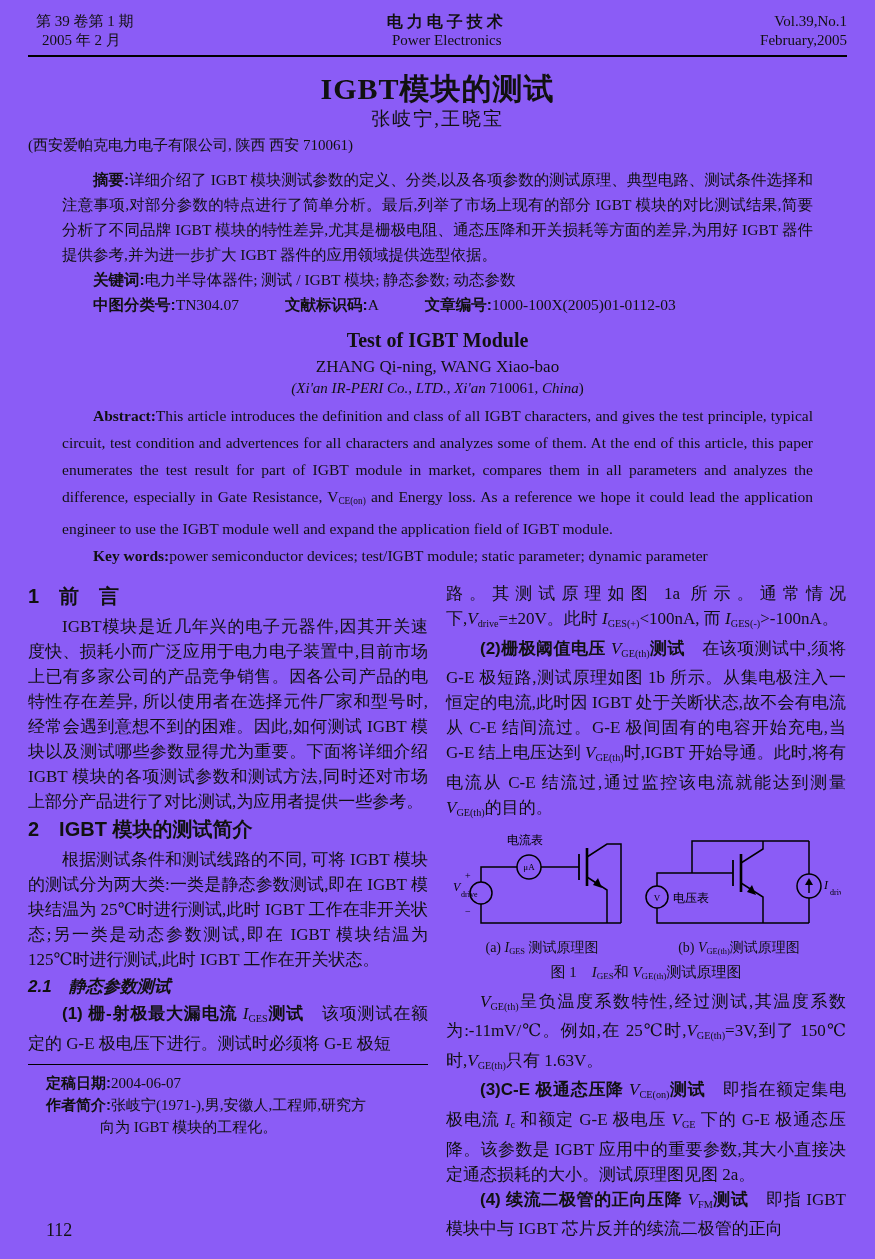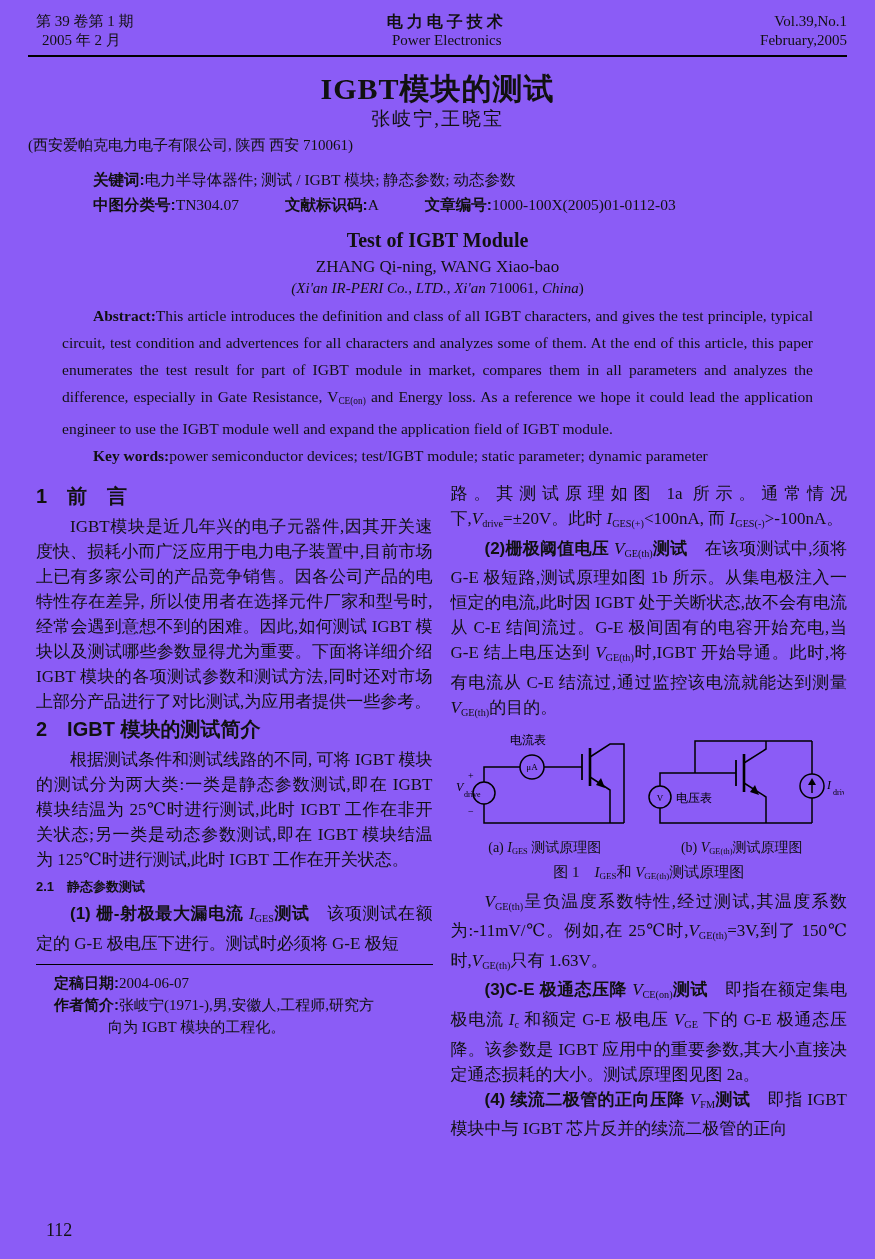--- a/index.html
+++ b/index.html
@@ -43,24 +43,24 @@
   .just{text-align:justify;}
   .ind{text-indent:2em;}
   p{margin:0;}
   .seg-n{}
   .seg-b{font-family:var(--sans); font-weight:bold;}
   .seg-r{font-weight:bold;}
   .seg-i{font-style:italic;}
   .seg-s{font-size:60%; vertical-align:-0.25em; letter-spacing:0;}
   .seg-g{display:inline-block; width:46px;}
   
-  .columns{display:flex; gap:18px; margin-top:12px;margin-left:8px;}
+  .columns{display:flex; gap:18px; margin-top:12px;}
   .col{width:400px; font-size:17px; line-height:25px;}
   .sec-h1{margin:2px 0 4px; font-family:var(--sans); font-weight:bold; font-size:20px; line-height:27px;}
-  .sec-h2{margin:3px 0 2px; font-family:var(--sans); font-weight:bold; font-size:13px; line-height:24px;}
+  .sec-h2{margin:3px 0 2px; font-family:var(--sans); font-weight:bold; font-size:17px; line-height:24px;font-style:italic;}
   
   .fig1{margin:6px 0 2px;}
   .circuits{display:flex; justify-content:center; align-items:flex-end; gap:4px;}
   .circuit{text-align:center;}
   .cap{font-size:14px; line-height:19px; text-align:center; text-indent:0;}
   .figcap{font-size:15px; line-height:21px; margin-top:1px; display:block;}
   svg text{font-family:var(--serif);}
   .scn{font-family:var(--sans); font-size:12px;}
   .ssym{font-size:9px;}
   .svar{font-size:12px; font-style:italic;}
@@ -92,20 +92,21 @@
       <div>Vol.39,No.1</div>
       <div>February,2005</div>
     </div>
   </header>
 
   <h1 class="title-cn">IGBT模块的测试</h1>
   <div class="authors-cn">张岐宁,王晓宝</div>
   <div class="affil-cn">(西安爱帕克电力电子有限公司, 陕西 西安 710061)</div>
 
   <section class="abstract-cn">
+    <p class="just ind"><span class="seg-b">摘要:</span><span class="seg-n">详细介绍了 IGBT 模块测试参数的定义、分类,以及各项参数的测试原理、典型电路、测试条件选择和注意事项,对部分参数的特点进行了简单分析。最后,列举了市场上现有的部分 IGBT 模块的对比测试结果,简要分析了不同品牌 IGBT 模块的特性差异,尤其是栅极电阻、通态压降和开关损耗等方面的差异,为用好 IGBT 器件提供参考,并为进一步扩大 IGBT 器件的应用领域提供选型依据。</span></p>
     <p class="ind"><span class="seg-b">关键词:</span><span class="seg-n">电力半导体器件; 测试 / IGBT 模块; 静态参数; 动态参数</span></p>
     <p class="ind"><span class="seg-b">中图分类号:</span><span class="seg-n">TN304.07</span><span class="seg-g"></span><span class="seg-b">文献标识码:</span><span class="seg-n">A</span><span class="seg-g"></span><span class="seg-b">文章编号:</span><span class="seg-n">1000-100X(2005)01-0112-03</span></p>
   </section>
 
   <section class="en-block">
     <h2 class="title-en">Test of IGBT Module</h2>
     <div class="authors-en">ZHANG Qi-ning, WANG Xiao-bao</div>
     <div class="affil-en"><span class="seg-i">(Xi'an IR-PERI Co., LTD., Xi'an </span><span class="seg-n">710061</span><span class="seg-i">, China</span><span class="seg-n">)</span></div>
     <p class="just ind en-abs"><span class="seg-r">Abstract:</span><span class="seg-n">This article introduces the definition and class of all IGBT characters, and gives the test principle, typical circuit, test condition and advertences for all characters and analyzes some of them. At the end of this article, this paper enumerates the test result for part of IGBT module in market, compares them in all parameters and analyzes the difference, especially in Gate Resistance, V</span><span class="seg-s">CE(on)</span><span class="seg-n"> and Energy loss. As a reference we hope it could lead the application engineer to use the IGBT module well and expand the application field of IGBT module.</span></p>
     <p class="ind en-kw"><span class="seg-r">Key words:</span><span class="seg-n">power semiconductor devices; test/IGBT module; static parameter; dynamic parameter</span></p>

